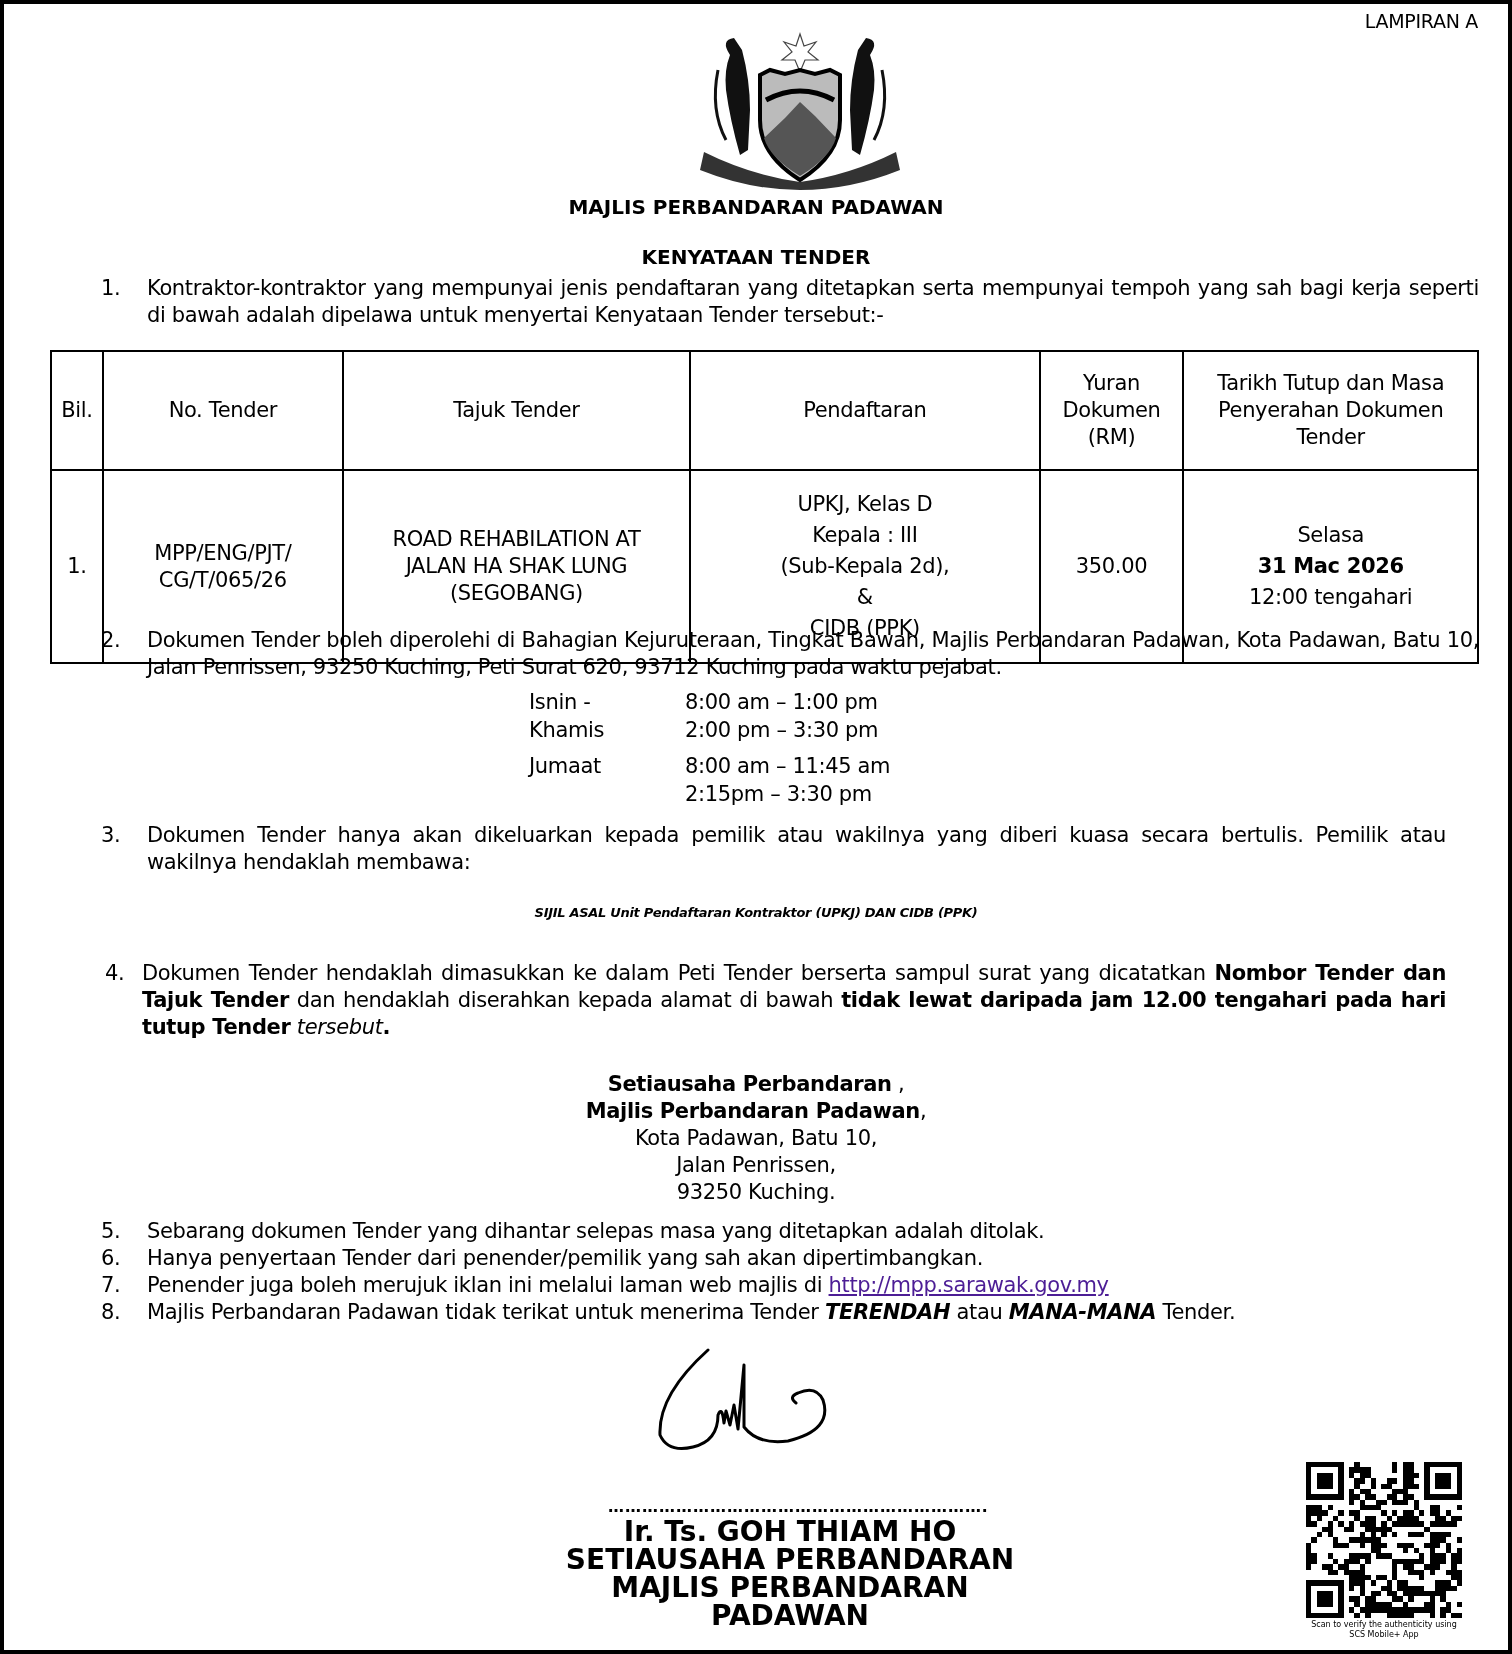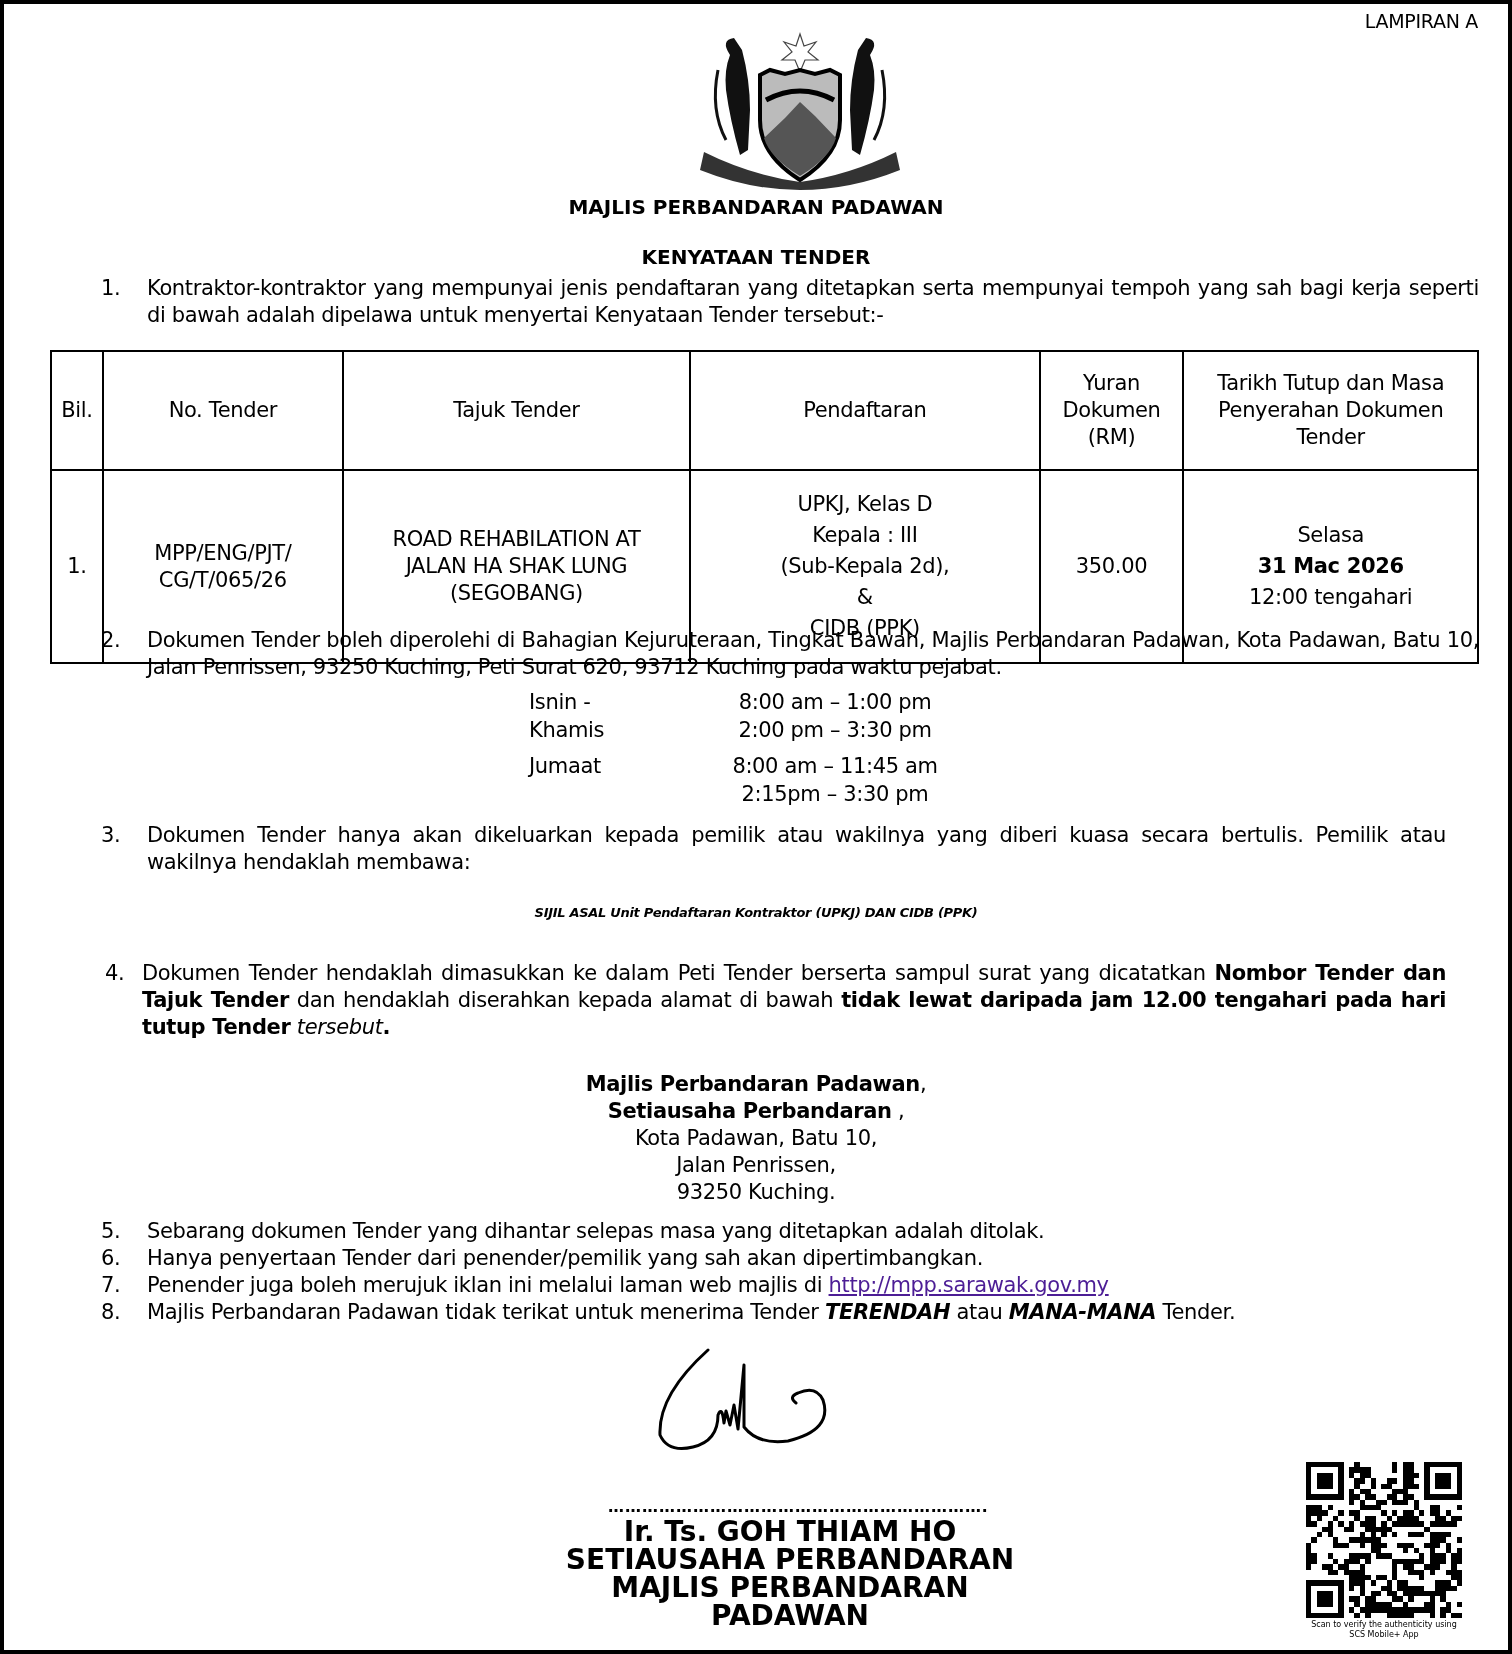--- a/index.html
+++ b/index.html
@@ -17,21 +17,21 @@
   .num { position: absolute; left: 0; }
   .ptext { position: absolute; left: 46px; right: 0; text-align: justify; }
   table.tender { position: absolute; left: 50px; top: 350px; width: 1429px;
                  border-collapse: collapse; font-size: 21px; letter-spacing: -0.35px; }
   table.tender td, table.tender th { border: 2px solid #000; text-align: center;
                  vertical-align: middle; font-weight: normal; line-height: 27px; padding: 18px 4px; }
   table.tender tr.head { height: 97px; }
   table.tender tr.row { height: 158px; }
   .hours { position: absolute; left: 503px; font-size: 21px; line-height: 28px; letter-spacing: -0.35px; }
   .hours .day { position: absolute; left: 5px; width: 170px; margin-left: 21px; }
-  .hours .time { position: absolute; left: 182px; width: 300px; text-align: center; }
+  .hours .time { position: absolute; left: 182px; width: 300px; }
   .req { top: 905px; font-size: 13px; font-weight: bold; font-style: italic; letter-spacing: -0.3px; }
   .addr { left: 0; width: 1512px; text-align: center; font-size: 21px; line-height: 27px; letter-spacing: -0.35px; }
   .b { font-weight: bold; }
   .i { font-style: italic; }
   .link { text-decoration: underline; color: #4c1d95; }
   .sig { left: 648px; top: 1345px; width: 240px; height: 110px; }
   .dots { left: 608px; top: 1497px; width: 380px; font-size: 16px; letter-spacing: 1px; overflow: hidden; white-space: nowrap; font-weight: bold; }
   .signame { left: 560px; width: 460px; text-align: center; font-weight: bold; font-size: 28px; line-height: 28px; }
   .qr { left: 1306px; top: 1462px; width: 156px; height: 156px; }
   .qrcap { left: 1290px; top: 1620px; width: 188px; text-align: center; font-size: 8px; line-height: 10px; }
@@ -144,22 +144,22 @@
   <span class="ptext">Dokumen Tender hanya akan dikeluarkan kepada pemilik atau wakilnya yang diberi kuasa secara bertulis. Pemilik atau wakilnya hendaklah membawa:</span>
 </div>
 <div class="abs center req">SIJIL ASAL Unit Pendaftaran Kontraktor (UPKJ) DAN CIDB (PPK)</div>
 
 <div class="abs para" style="left:105px; top:960px; width:1341px; height:84px;">
   <span class="num">4.</span>
   <span class="ptext" style="left:37px;"><span>Dokumen Tender hendaklah dimasukkan ke dalam Peti Tender berserta sampul surat yang dicatatkan </span><span class="b">Nombor Tender dan Tajuk Tender</span><span> dan hendaklah diserahkan kepada alamat di bawah </span><span class="b">tidak lewat daripada jam 12.00 tengahari pada hari tutup Tender</span><span> </span><span class="i">tersebut</span><span class="b">.</span></span>
 </div>
 
 <div class="abs addr" style="top:1071px;">
+  <div><span class="b">Setiausaha Perbandaran</span><span> ,</span></div>
   <div><span class="b">Majlis Perbandaran Padawan</span><span>,</span></div>
-  <div><span class="b">Setiausaha Perbandaran</span><span> ,</span></div>
   <div>Kota Padawan, Batu 10,</div>
   <div>Jalan Penrissen,</div>
   <div>93250 Kuching.</div>
 </div>
 
 <div class="abs para" style="left:101px; top:1218px; width:1378px; height:27px;">
   <span class="num">5.</span>
   <span class="ptext" style="text-align:left;">Sebarang dokumen Tender yang dihantar selepas masa yang ditetapkan adalah ditolak.</span>
 </div>
 <div class="abs para" style="left:101px; top:1245px; width:1378px; height:27px;">

